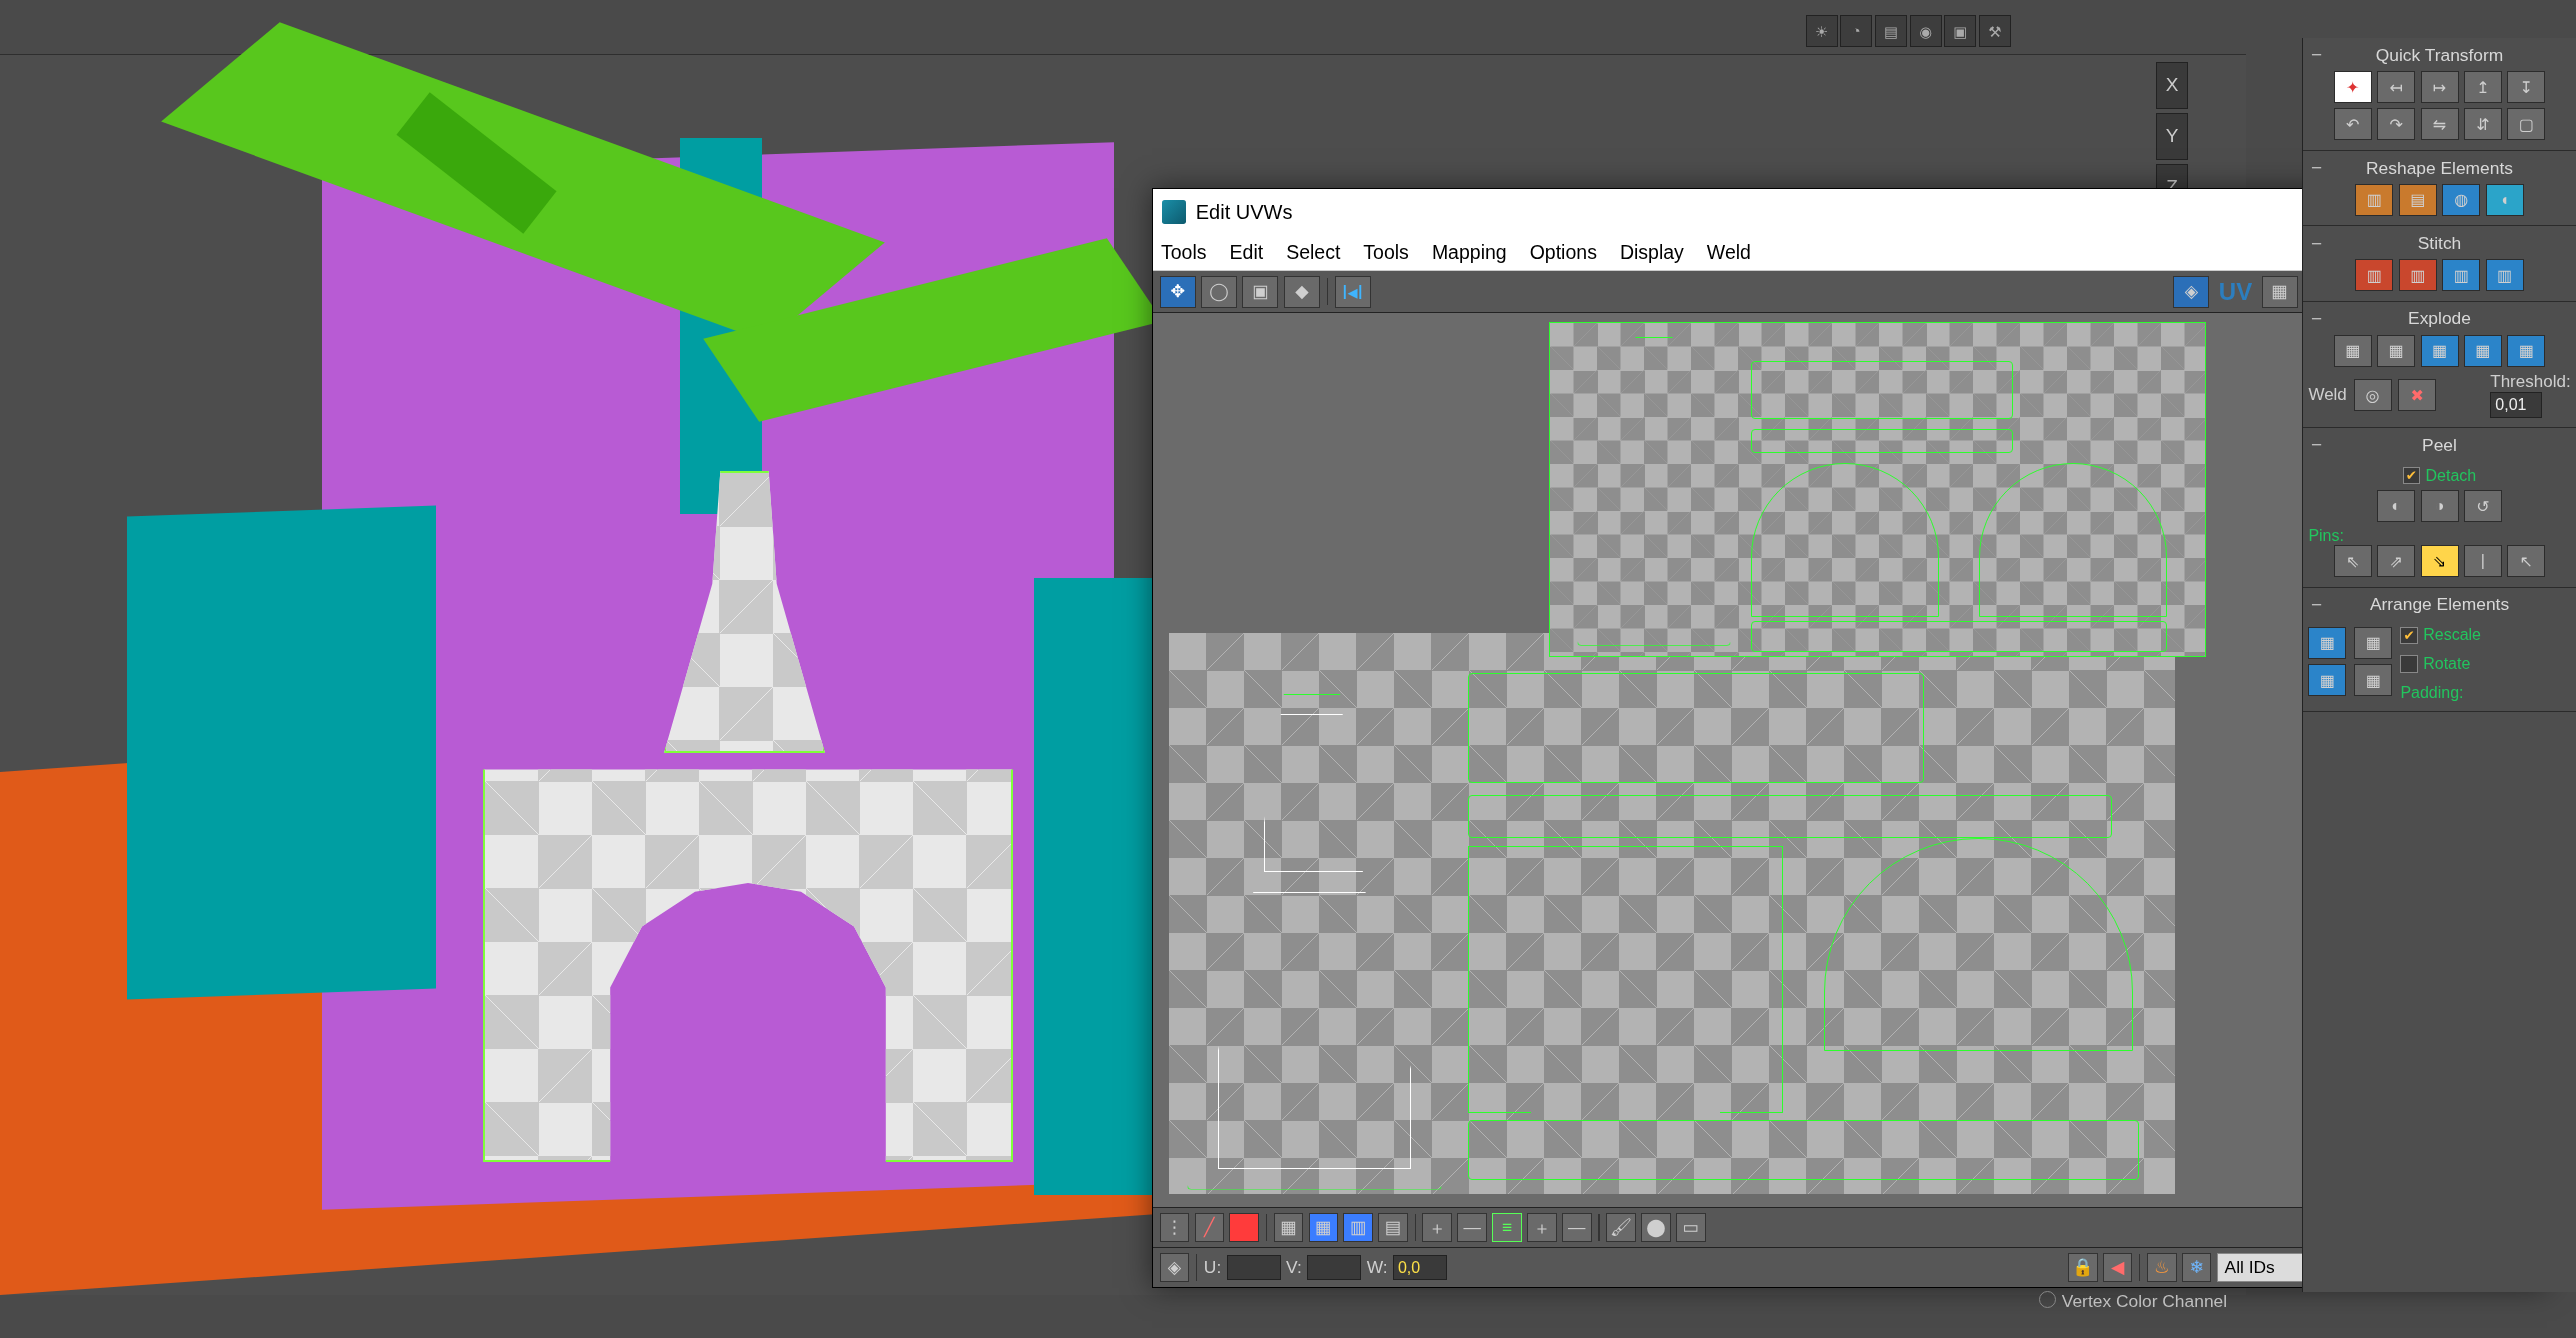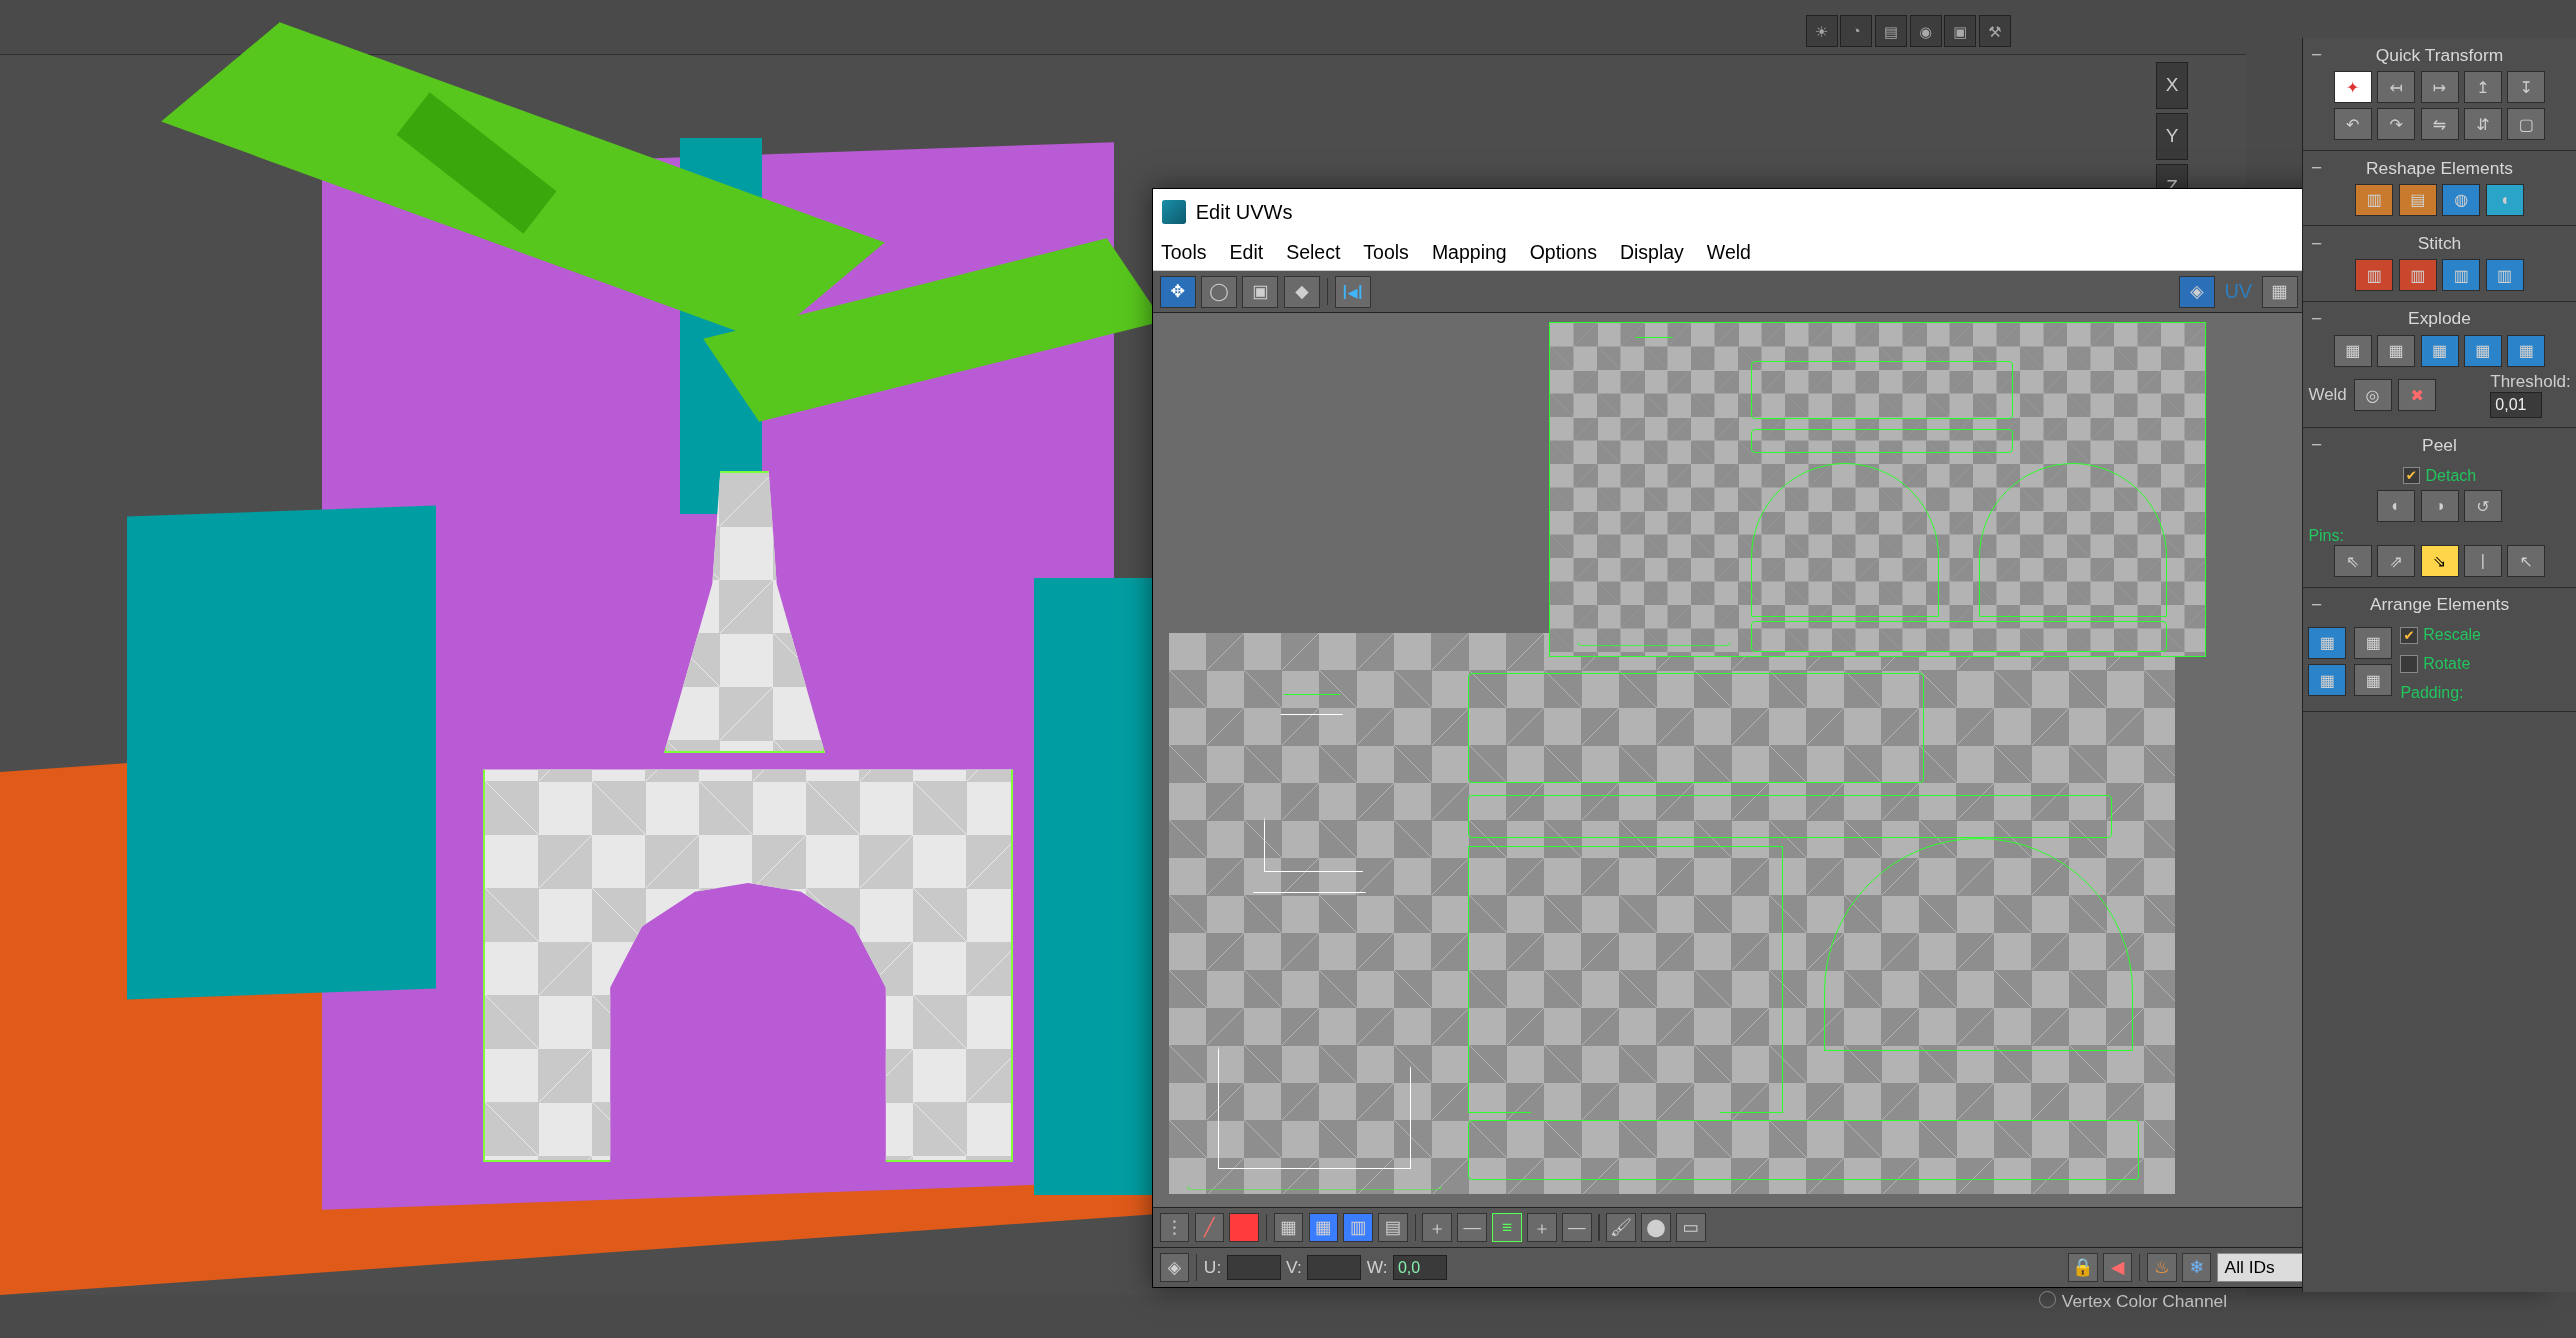--- a/index.html
+++ b/index.html
@@ -43,21 +43,21 @@
 
 .menu-bar{height:36px;background:#fff;border-bottom:0.7px solid #ccc;display:flex;align-items:center;padding:0 8px;gap:23px;font-size:19.5px;color:#000}
 .menu-bar span{cursor:default}
 
 .tool-row{height:42px;background:#575757;border-bottom:0.7px solid #222;display:flex;align-items:center;padding:0 6.7px;gap:5.4px}
 .tool-row.sep{justify-content:flex-start}
 .tool-btn{width:36px;height:32px;background:#6a6a6a;border:0.7px solid #333;display:flex;align-items:center;justify-content:center;color:#cfcfcf;font-size:17.4px}
 .tool-btn.active{background:#2b6fb8;color:#fff}
 .tool-btn.mirror{width:36px;color:#3fb5ff;font-weight:normal;font-size:20px}
 .tr-spacer{flex:1}
-.uv-label{color:#2c7ebf;font-size:20px;font-weight:normal;margin:1px 4px}
+.uv-label{color:#2c7ebf;font-size:24px;font-weight:bold;margin:1px 4px}
 .combo{height:29.5px;background:#dcdcdc;border:0.7px solid #888;padding:0 16px 0 6.7px;font-size:17.4px;color:#000;display:flex;align-items:center;position:relative;min-width:201px}
 .combo::after{content:"";position:absolute;right:5.4px;top:50%;width:0;height:0;border-left:5.4px solid transparent;border-right:5.4px solid transparent;border-top:6.7px solid #444;transform:translateY(-50%)}
 
 .uv-body{display:flex;height:calc(100% - 46px - 36px - 42px - 40px - 40px)}
 .canvas{flex:1;position:relative;background:#6b6b6b;overflow:hidden}
 .checker{position:absolute;background-image:linear-gradient(45deg,#8e8e8e 25%,transparent 25%),linear-gradient(-45deg,#8e8e8e 25%,transparent 25%),linear-gradient(45deg,transparent 75%,#8e8e8e 75%),linear-gradient(-45deg,transparent 75%,#8e8e8e 75%);background-color:#b3b3b3}
 .check-main{left:16px;bottom:13.4px;width:1006px;height:561px;background-size:75px 75px;background-position:0 0,0 38px,38px -38px,-38px 0}
 .check-small{left:396px;top:9.4px;width:657px;height:335px;border:1.3px solid #2cff2c;background-size:47px 47px;background-position:0 0,0 23.5px,23.5px -23.5px,-23.5px 0}
 
 .uv-shape{position:absolute;border:1.3px solid #2cff2c;border-radius:4px}
@@ -80,21 +80,21 @@
 .spin{width:52px;height:25.5px;background:#3a3a3a;border:0.7px solid #222;color:#eee;font-size:16px;display:flex;align-items:center;padding:0 4px}
 .chk{width:17.4px;height:17.4px;border:0.7px solid #888;background:#3a3a3a;display:inline-flex;align-items:center;justify-content:center;font-size:13.4px;color:#ffbf3a}
 
 
 .bottom1,.bottom2{height:40px;background:#575757;border-top:0.7px solid #222;display:flex;align-items:center;padding:0 6.7px;gap:5.4px;color:#cfcfcf;font-size:17.4px}
 .sq{width:29.5px;height:29.5px;border:0.7px solid #333;background:#6a6a6a;display:flex;align-items:center;justify-content:center}
 .sq.red{background:#ff3b3b}
 .sq.green{border-color:#57ff57;color:#57ff57}
 .sq.orange{background:#ffb038}
 .vdiv{width:1.3px;height:27px;background:#333;margin:0 1.3px}
-.num{width:54px;height:25.5px;background:#3a3a3a;border:0.7px solid #222;display:flex;align-items:center;padding:0 4px;color:#86efac;font-size:16px}
+.num{width:54px;height:25.5px;background:#3a3a3a;border:0.7px solid #222;display:flex;align-items:center;padding:0 4px;color:#fde047;font-size:16px}
 .bottom-label{color:#bfbfbf;position:absolute;left:2039px;top:1291px;font-size:17.4px;display:flex;align-items:flex-start;gap:5.4px}
 
 </style>
 </head>
 <body>
 
 <div class="viewport">
   <div class="view-icons">
     <span>☀</span>
     <span>◔</span>

